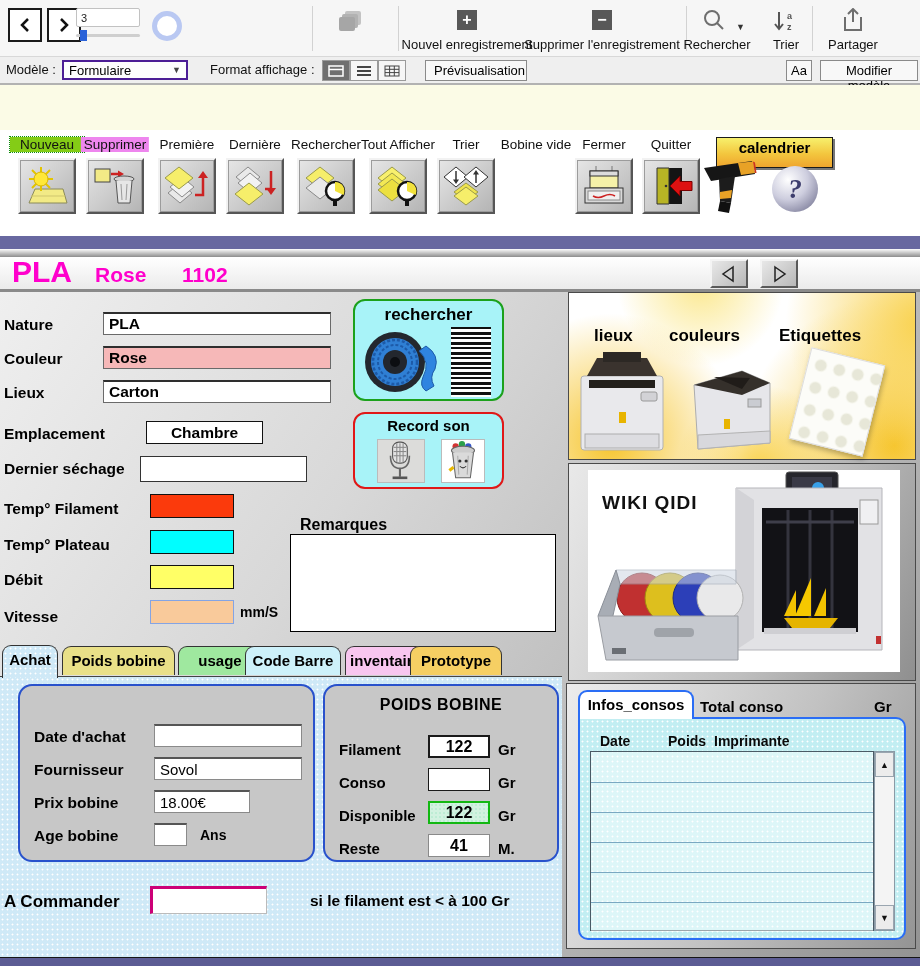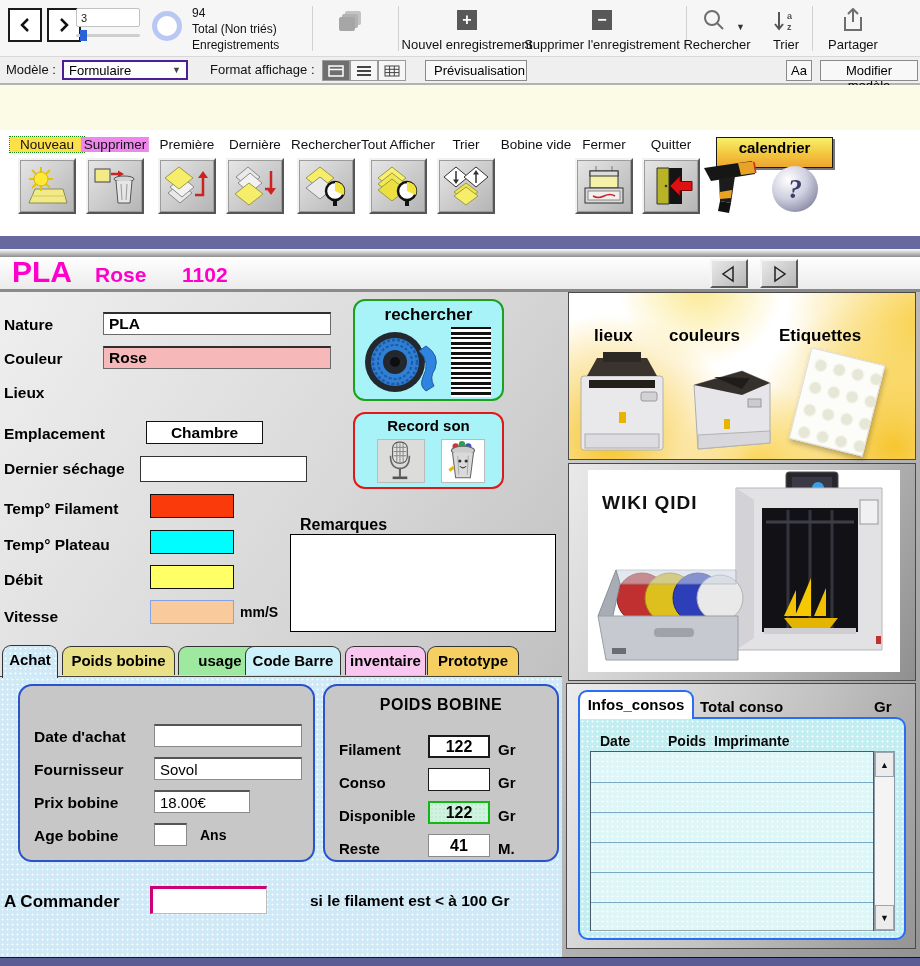--- a/index.html
+++ b/index.html
@@ -107,25 +107,20 @@
     </div>
     <div class="navbtn" style="left:47px">
       <svg width="12" height="16" viewBox="0 0 12 16">
           <polyline points="3,2 9,8 3,14" fill="none" stroke="#111" stroke-width="2.5"></polyline>
         </svg>
     </div>
     <input class="recno" value="3" style="">
     <div class="slider-track"></div>
     <div class="slider-thumb"></div>
     <div class="pie"></div>
-    <div class="cntblock">
-      <div>94</div>
-      <div>Total (Non triés)</div>
-      <div>Enregistrements</div>
-    </div>
     <div class="tooldiv" style="left:312px"></div>
 
     <svg class="abs" style="left:338px;top:9px" width="26" height="24" viewBox="0 0 26 24">
       <rect x="7" y="2" width="16" height="14" rx="2" fill="#c3c3c3"></rect>
       <rect x="4" y="5" width="16" height="14" rx="2" fill="#b2b2b2"></rect>
       <rect x="1" y="8" width="16" height="14" rx="2" fill="#a6a6a6"></rect>
     </svg>
     <div class="toollabel dis" style="left:351px">Afficher tout</div>
     <div class="tooldiv" style="left:398px"></div>
 
@@ -197,21 +192,21 @@
   </div>
 
   <div class="titleband">
     <div class="apptitle" style="color: rgb(26, 138, 0);">Inventaire Bobines</div>
     <div class="recnum">
       <span>N°</span>&nbsp;&nbsp;<span>3</span>
     </div>
   </div>
 
   <div class="btnrow">
-    <div class="iclabel" style="left: 47px; padding: 0px 10px; outline: rgb(10, 138, 10) dotted 1px; background-color: #fde047;">Nouveau</div>
+    <div class="iclabel" style="left: 47px; padding: 0px 10px; outline: rgb(10, 138, 10) dotted 1px; background-color: #84cc16;">Nouveau</div>
     <div class="iclabel" style="left: 115px; padding: 0px 3px; background-color: rgb(238, 134, 238);">Supprimer</div>
     <div class="iclabel" style="left:187px">Première</div>
     <div class="iclabel" style="left:255px">Dernière</div>
     <div class="iclabel" style="left:326px">Rechercher</div>
     <div class="iclabel" style="left:398px">Tout Afficher</div>
     <div class="iclabel" style="left:466px">Trier</div>
     <div class="iclabel" style="left:536px">Bobine vide</div>
     <div class="iclabel" style="left:604px">Fermer</div>
     <div class="iclabel" style="left:671px">Quitter</div>
 
@@ -359,20 +354,21 @@
     </div>
   </div>
 
   <div class="mainarea"></div>
 
   <div class="flabel" style="left:4px;top:316px">Nature</div>
   <input class="finput" style="left: 103px; top: 312px; width: 228px;" value="PLA">
   <div class="flabel" style="left:4px;top:350px">Couleur</div>
   <input class="finput" style="left: 103px; top: 346px; width: 228px; background-color: rgb(246, 184, 184);" value="Rose">
   <div class="flabel" style="left:4px;top:384px">Lieux</div>
+  <input class="finput" style="left: 103px; top: 380px; width: 228px;" value="Carton">
   <div class="flabel" style="left:4px;top:425px">Emplacement</div>
   <input class="finput" style="left: 146px; top: 421px; width: 117px; border: 1px solid rgb(17, 17, 17); text-align: center;" value="Chambre">
   <div class="flabel" style="left:4px;top:460px">Dernier séchage</div>
   <input class="finput" style="left: 140px; top: 456px; width: 167px; height: 26px; border: 1px solid rgb(51, 51, 51);" value="">
 
   <div class="flabel" style="left:4px;top:500px">Temp° Filament</div>
   <div class="cbox" style="left: 150px; top: 494px; background-color: rgb(251, 58, 12);"></div>
   <div class="flabel" style="left:4px;top:536px">Temp°  Plateau</div>
   <div class="cbox" style="left: 150px; top: 530px; background-color: rgb(0, 254, 255);"></div>
   <div class="flabel" style="left:4px;top:571px">Débit</div>
@@ -494,21 +490,21 @@
       </svg>
     </div>
   </div>
 
   <div class="tabcontent dotblue"></div>
   <div class="tab active dotblue" style="left:2px;width:56px">Achat</div>
   <div class="tab" style="left: 62px; width: 113px; background-color: rgb(233, 224, 136);">Poids bobine</div>
   <div class="tab" style="left: 178px; width: 84px; background-color: rgb(159, 232, 159);">usage</div>
   <div class="tab" style="left: 245px; width: 96px; background-color: rgb(205, 241, 250);">Code Barre</div>
   <div class="tab" style="left: 345px; width: 81px; background-color: rgb(248, 198, 239);">inventaire</div>
-  <div class="tab" style="left: 427px; width: 92px; background-color: rgb(246, 207, 99);">Prototype</div>
+  <div class="tab" style="left: 410px; width: 92px; background-color: rgb(246, 207, 99);">Prototype</div>
 
   <div class="graypanel" style="left:18px;top:684px;width:297px;height:178px">
     <div class="flabel" style="left:14px;top:42px">Date d'achat</div>
     <input class="ginput" style="left: 134px; top: 38px; width: 148px;" value="">
     <div class="flabel" style="left:14px;top:75px">Fournisseur</div>
     <input class="ginput" style="left: 134px; top: 71px; width: 148px;" value="Sovol">
     <div class="flabel" style="left:14px;top:108px">Prix bobine</div>
     <input class="ginput" style="left: 134px; top: 104px; width: 96px;" value="18.00€">
     <div class="flabel" style="left:14px;top:141px">Age bobine</div>
     <input class="ginput" style="left: 134px; top: 137px; width: 33px;" value="">

